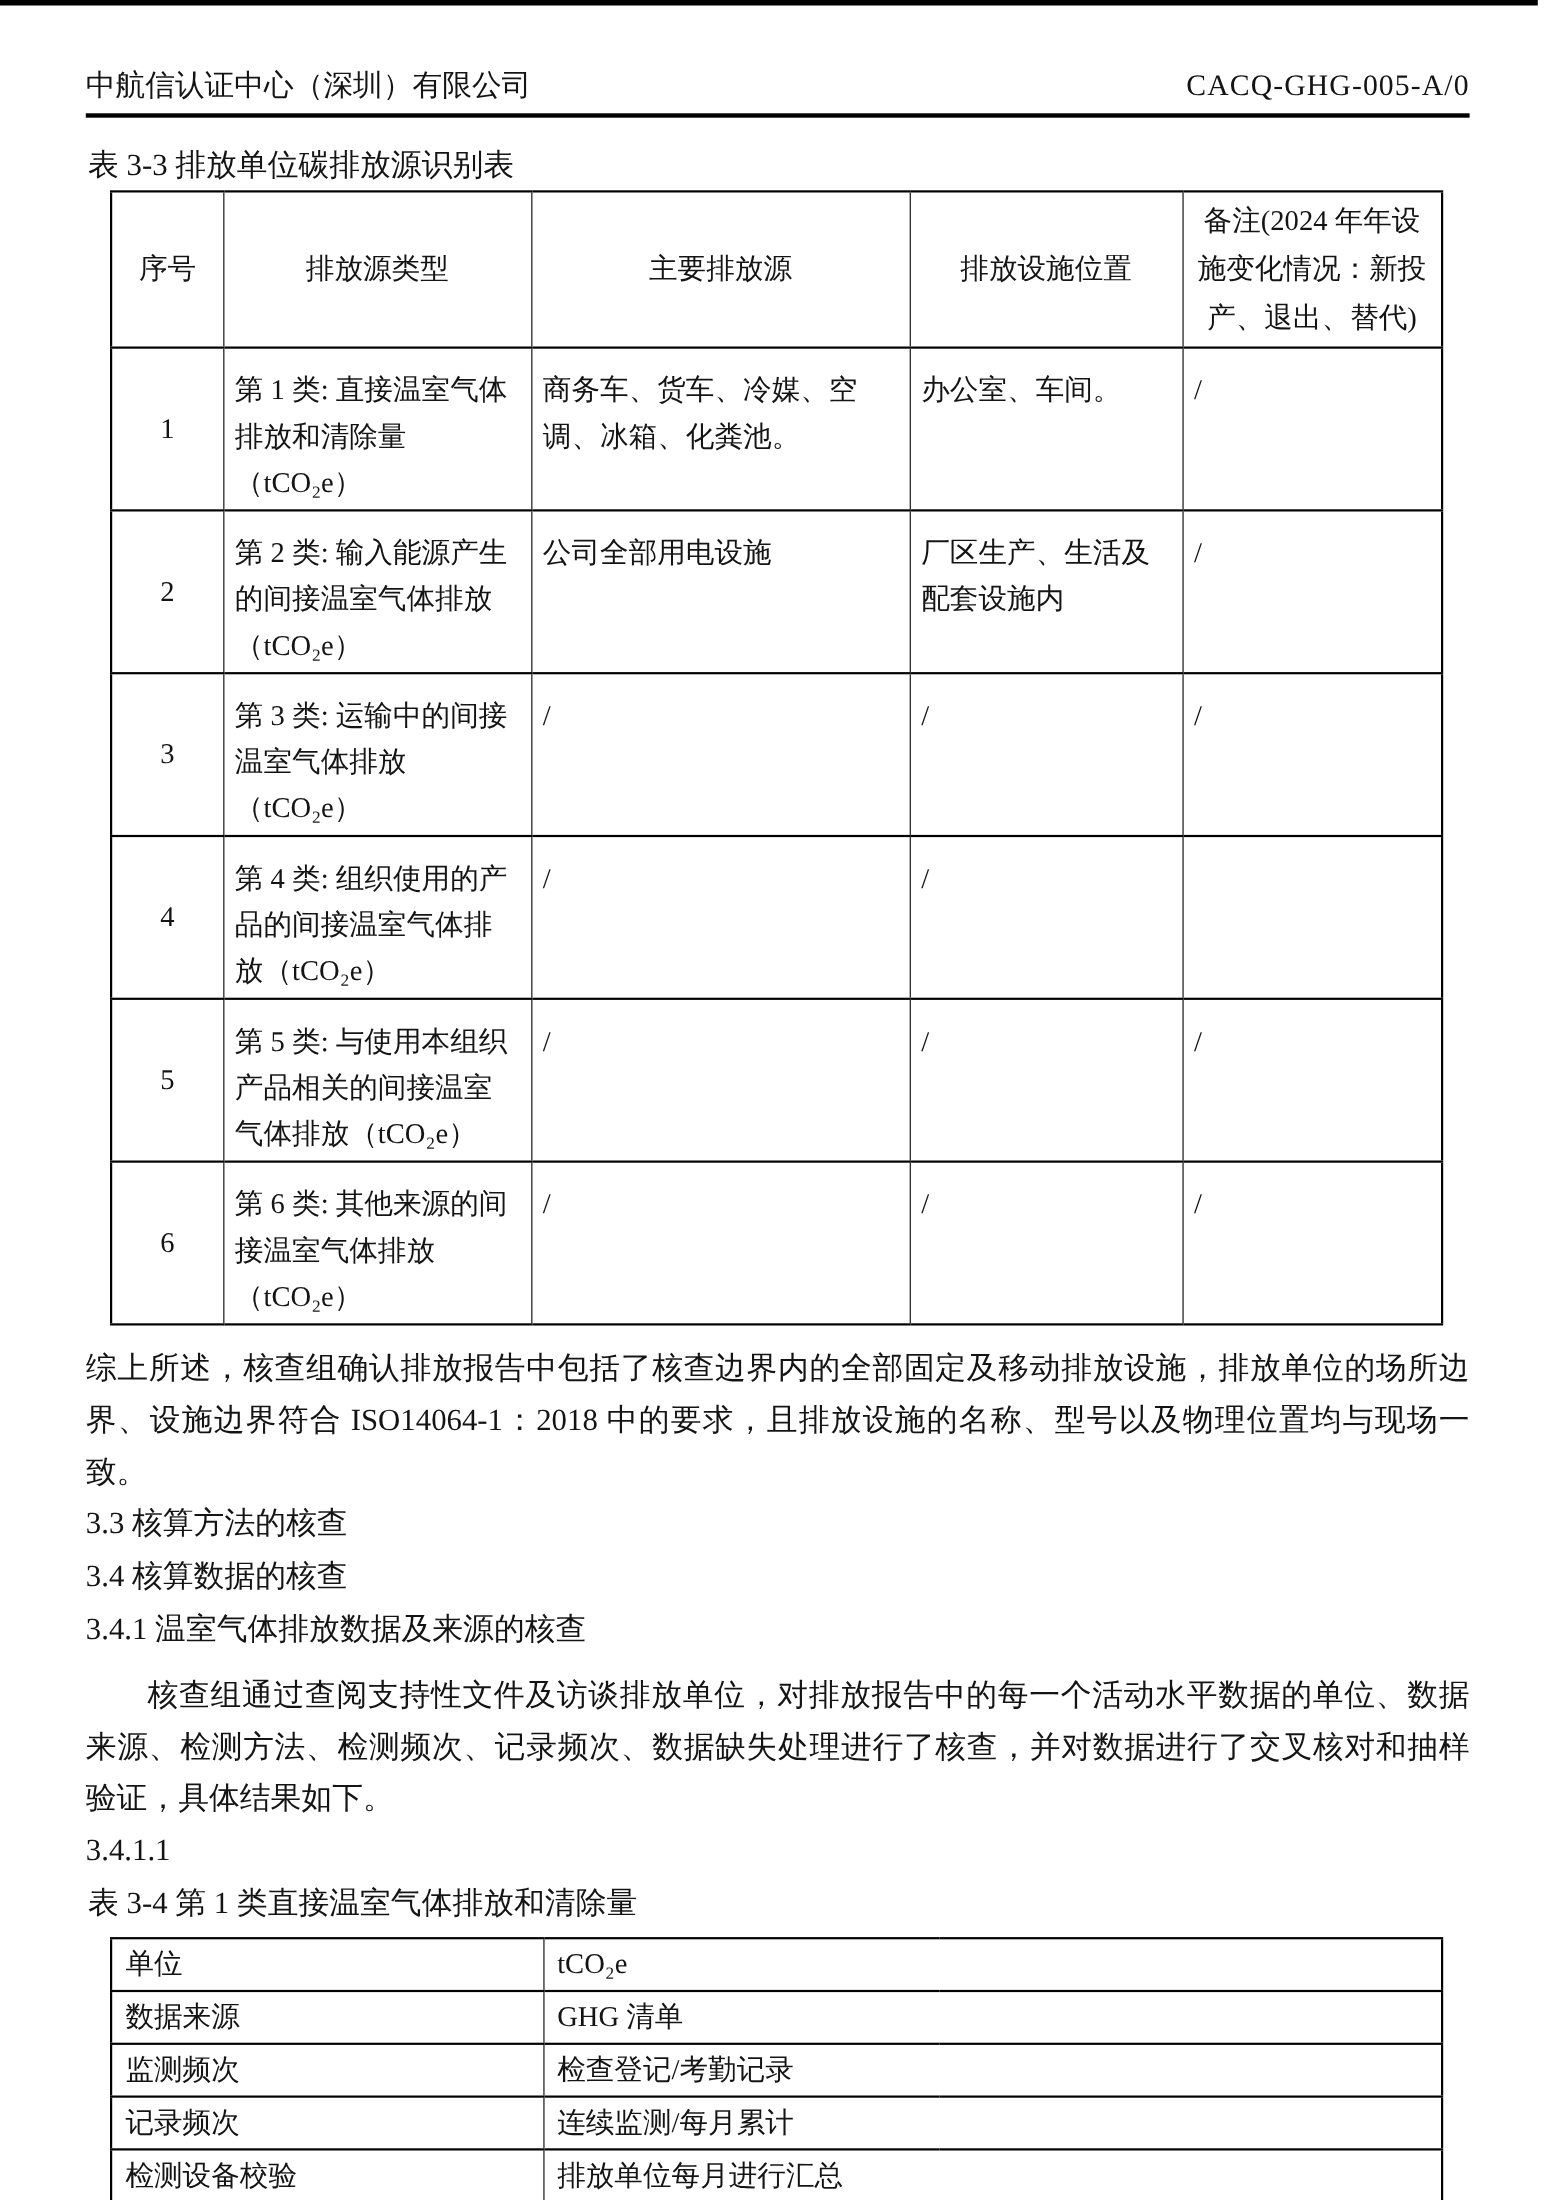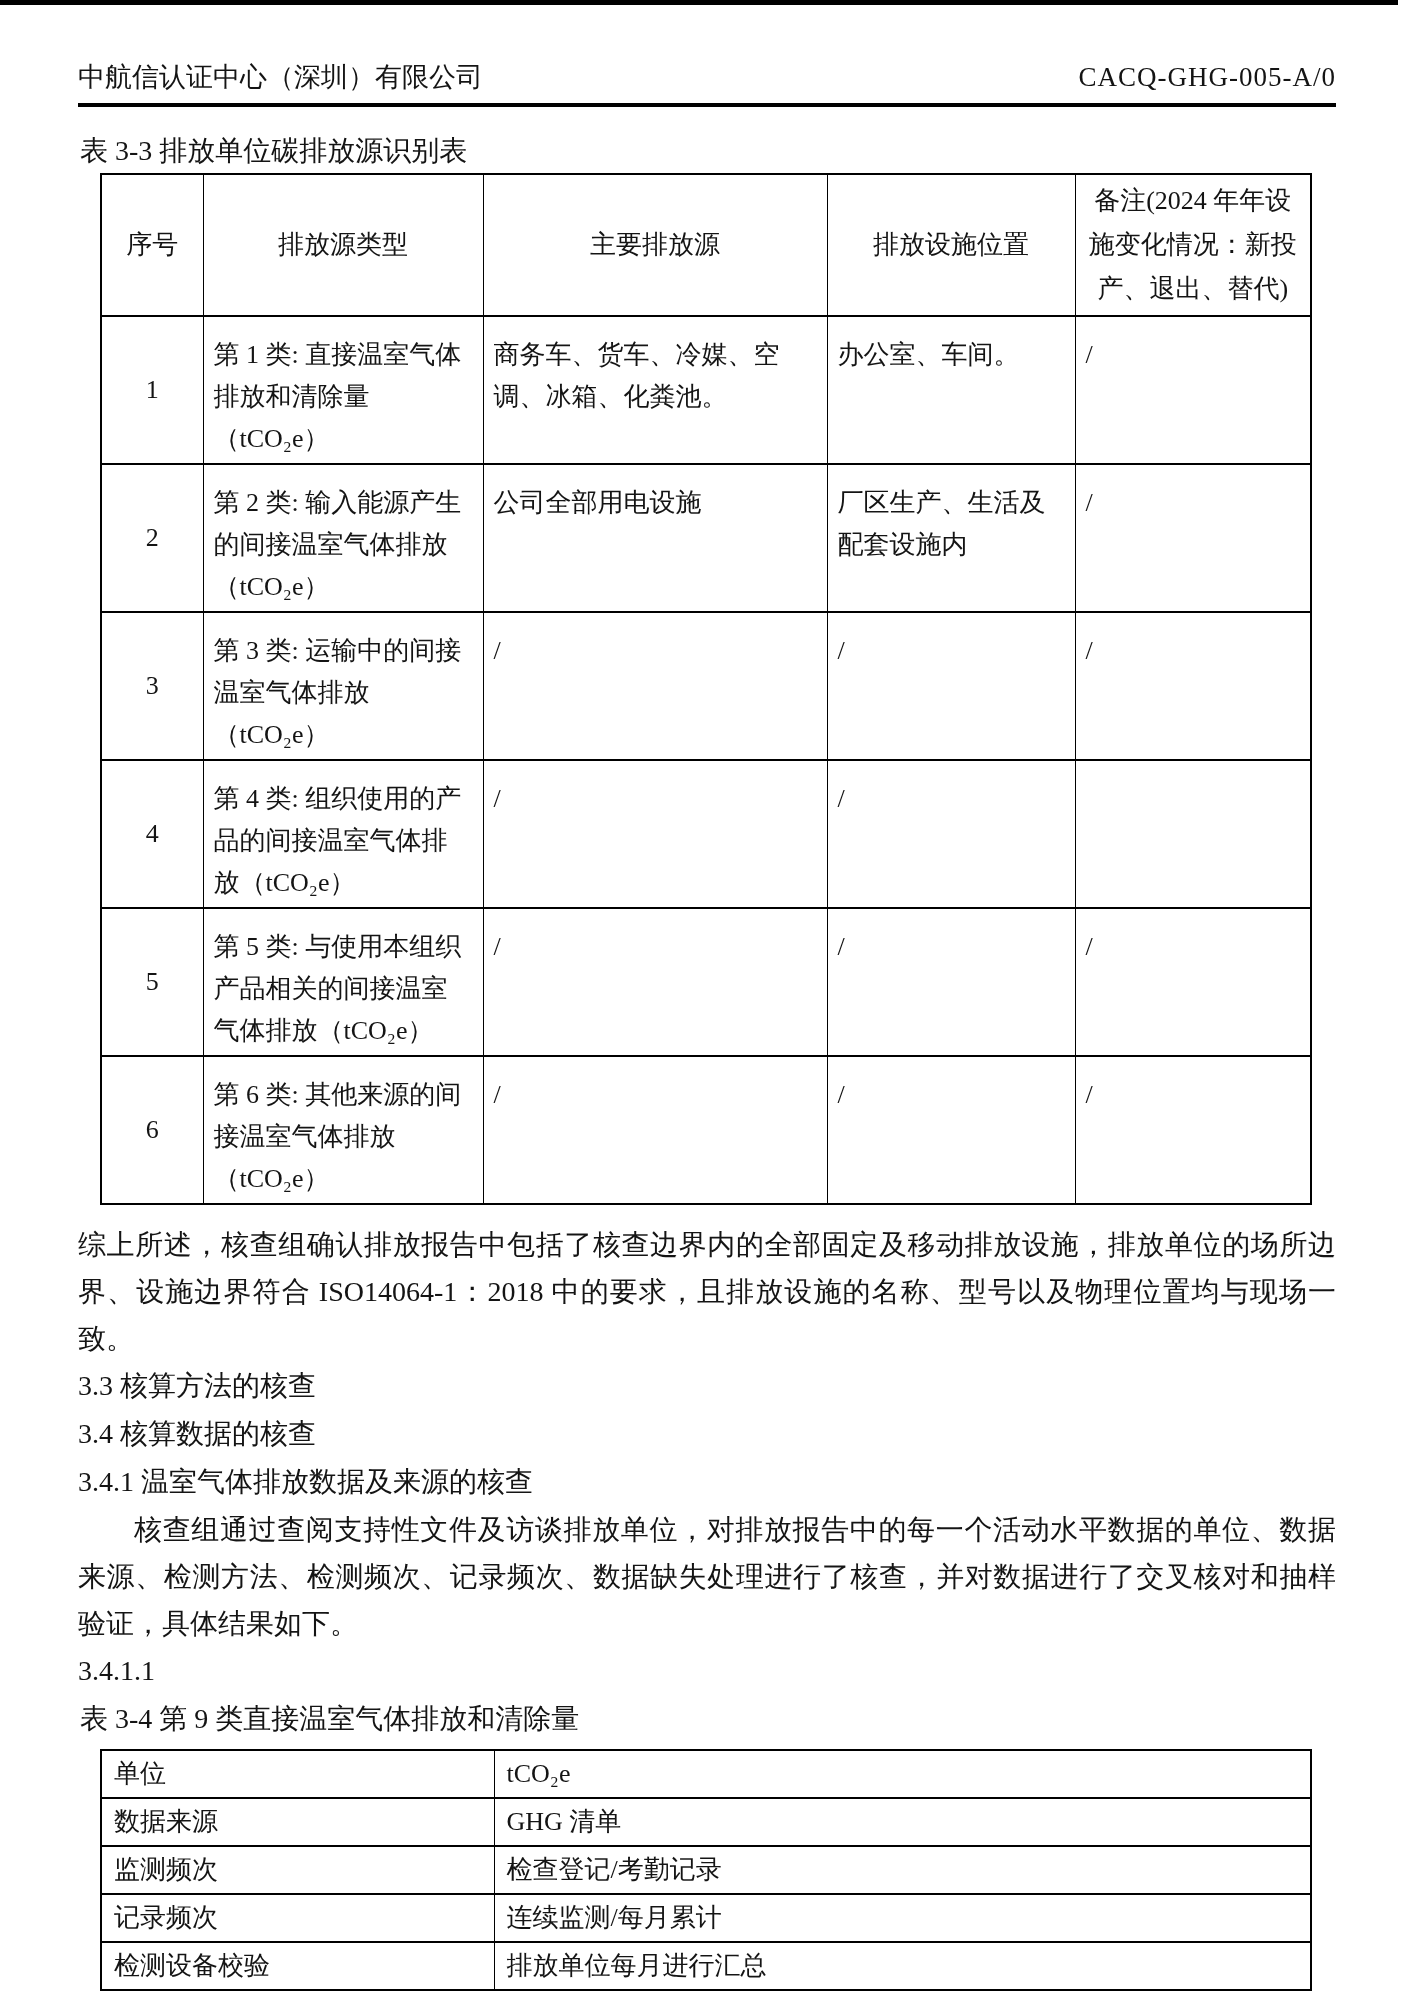--- a/index.html
+++ b/index.html
@@ -130,25 +130,25 @@
       </tr>
     </tbody>
   </table>
 
   <p class="para">综上所述，核查组确认排放报告中包括了核查边界内的全部固定及移动排放设施，排放单位的场所边界、设施边界符合 ISO14064-1：2018 中的要求，且排放设施的名称、型号以及物理位置均与现场一致。</p>
 
   <p class="heading">3.3 核算方法的核查</p>
   <p class="heading">3.4 核算数据的核查</p>
   <p class="heading">3.4.1 温室气体排放数据及来源的核查</p>
 
-  <p class="para indent" style="margin-top:0">核查组通过查阅支持性文件及访谈排放单位，对排放报告中的每一个活动水平数据的单位、数据来源、检测方法、检测频次、记录频次、数据缺失处理进行了核查，并对数据进行了交叉核对和抽样验证，具体结果如下。</p>
+  <p class="para indent" style="margin-top:12px">核查组通过查阅支持性文件及访谈排放单位，对排放报告中的每一个活动水平数据的单位、数据来源、检测方法、检测频次、记录频次、数据缺失处理进行了核查，并对数据进行了交叉核对和抽样验证，具体结果如下。</p>
 
   <p class="heading">3.4.1.1</p>
 
-  <p class="caption2">表 3-4 第 9 类直接温室气体排放和清除量</p>
+  <p class="caption2">表 3-4 第 1 类直接温室气体排放和清除量</p>
 
   <table id="t2">
     <colgroup>
       <col style="width:393px">
         <col style="width:360px">
         <col style="width:457px">
     </colgroup>
     <tbody>
       <tr>
         <td>单位</td>

